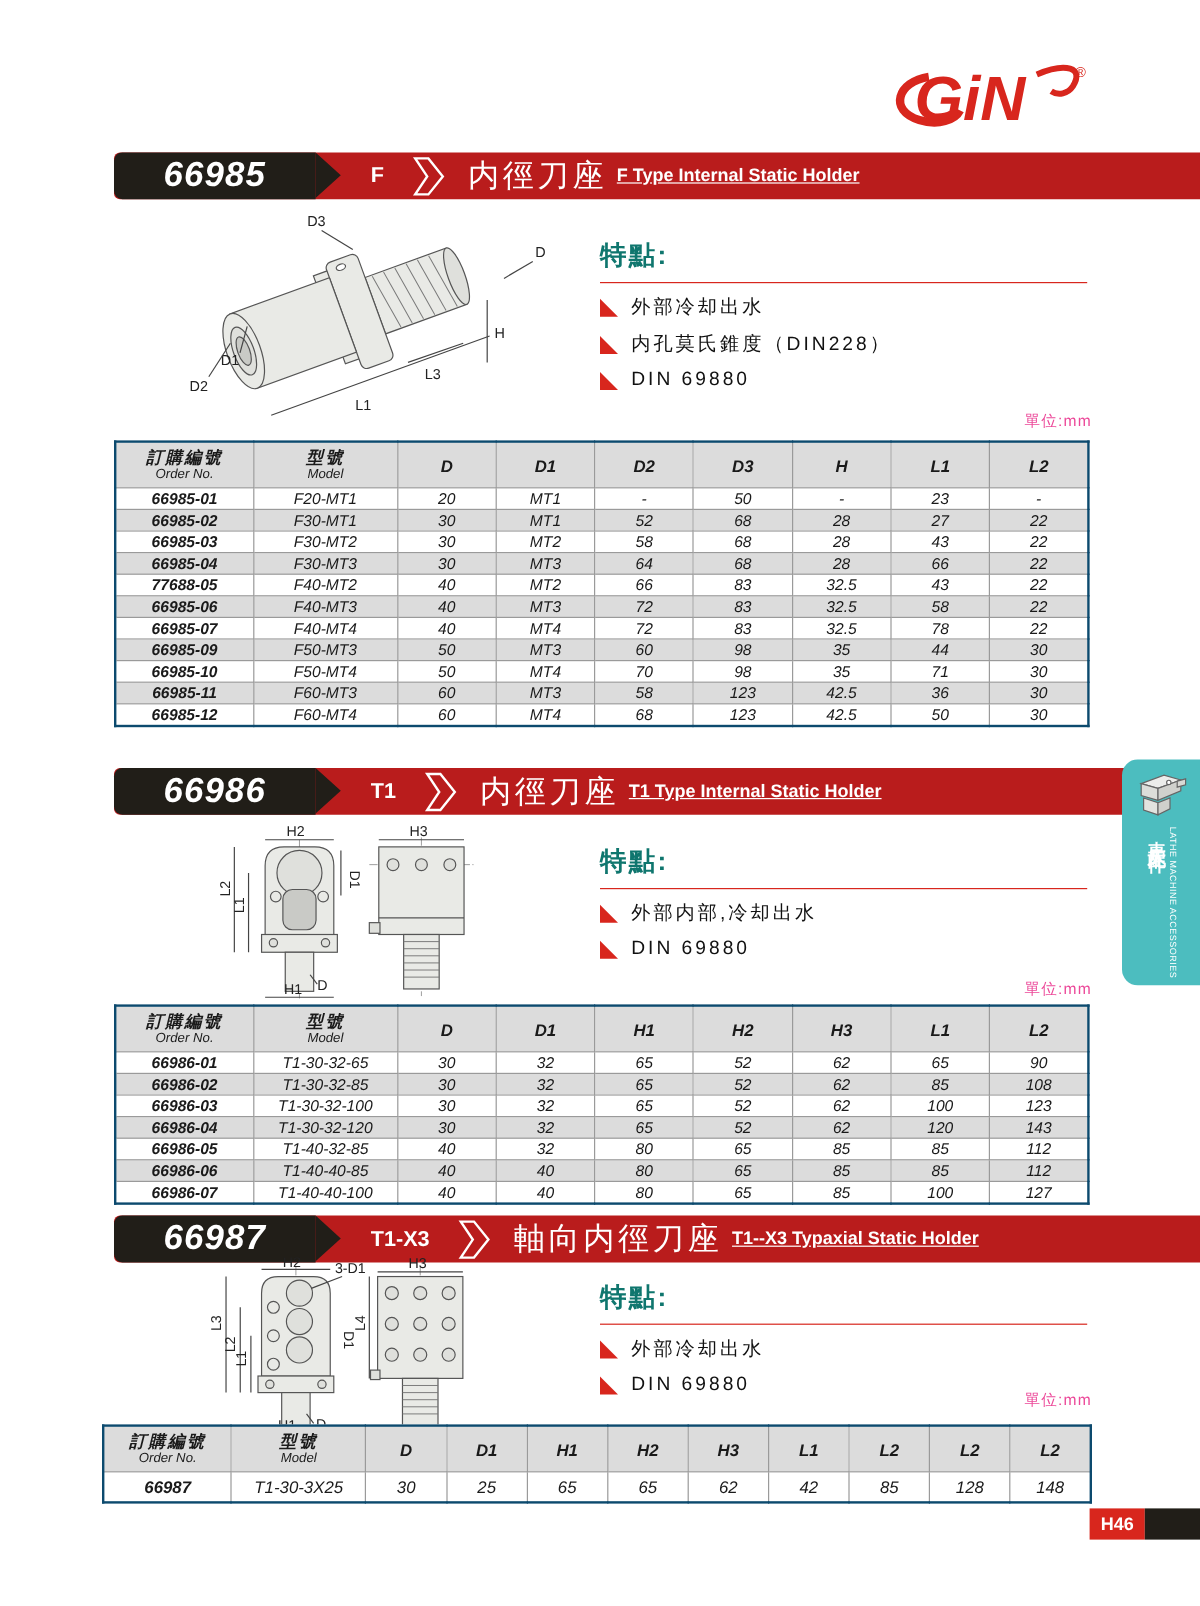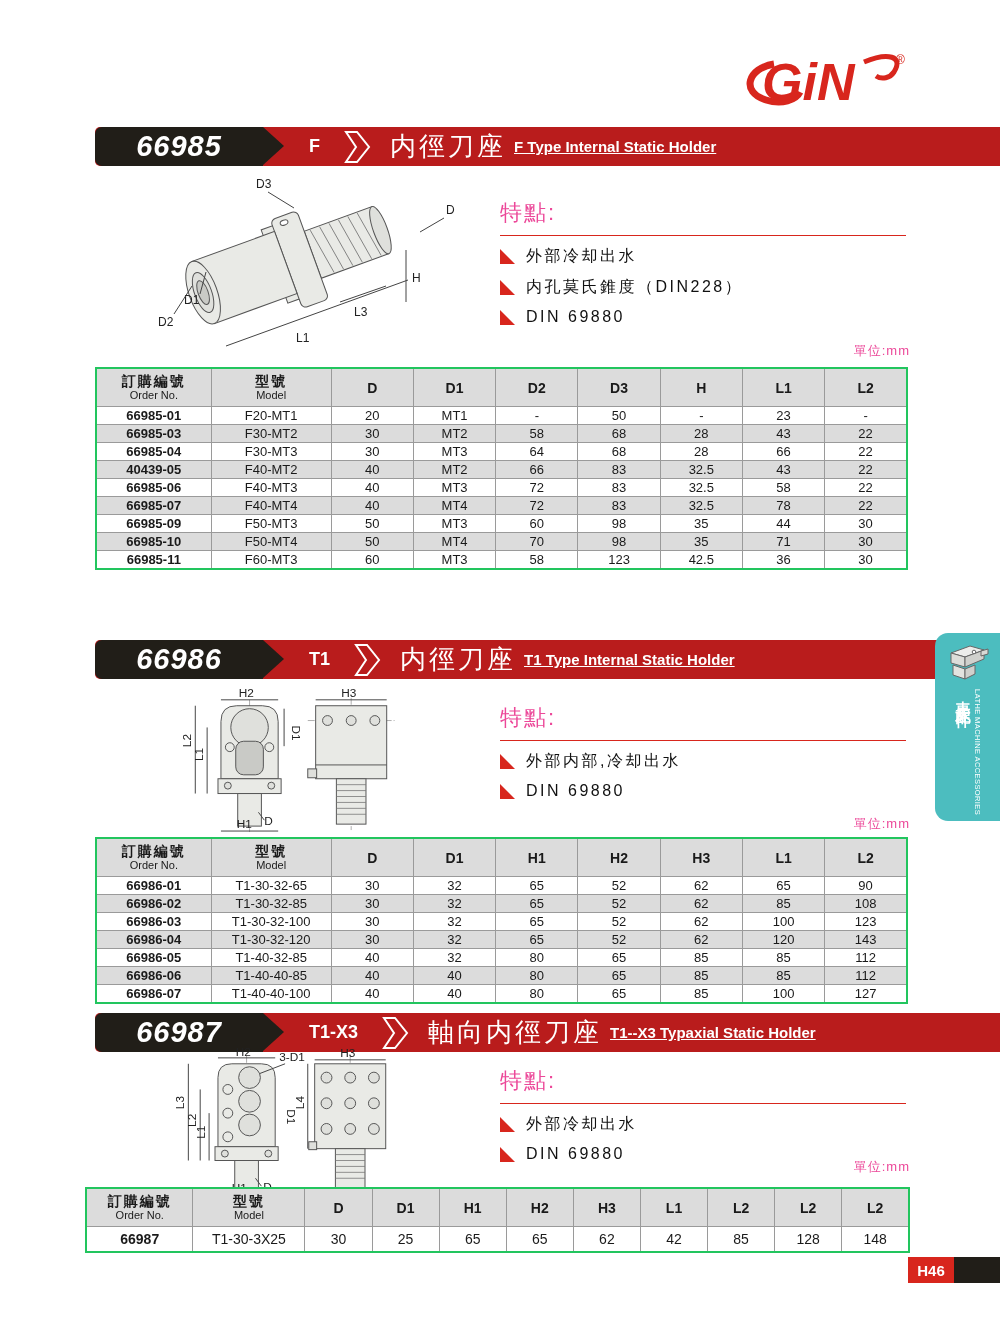--- a/index.html
+++ b/index.html
@@ -18,32 +18,32 @@
              border-top:19.5px solid transparent; border-bottom:19.5px solid transparent;
              border-left:21px solid #211e18; }
   .b-num { color:#fff; font-size:29px; font-weight:bold; font-style:italic; letter-spacing:1px; }
   .b-code { margin-left:46px; color:#fff; font-weight:bold; font-size:18px; white-space:nowrap; }
   .b-chev { margin-left:22px; display:flex; align-items:center; }
   .b-zh { font-size:26px; color:#fff; margin-left:18px; letter-spacing:3px; white-space:nowrap; }
   .b-en { font-size:15px; font-weight:bold; color:#fff; margin-left:8px; white-space:nowrap;text-decoration:underline; }
 
   
   .features { position:absolute; left:500px; width:406px; }
-  .f-title { color:#ec4899; font-size:22px; font-weight:normal; letter-spacing:2px;
+  .f-title { color:#0f766e; font-size:22px; font-weight:bold; letter-spacing:2px;
              border-bottom:1px solid #d8261d; padding-bottom:7px; }
   .feat { display:flex; align-items:center; gap:11px; font-size:16px; margin:10px 0;
           letter-spacing:2.5px; color:#111; }
   .tri { width:0; height:0; border-bottom:15px solid #d8261d; border-right:15px solid transparent; }
 
   
   .unit { position:absolute; right:90px; font-size:13px; color:#ec4899; letter-spacing:1px; }
 
   
   table.spec { position:absolute; border-collapse:collapse; table-layout:fixed; background:#fff;
-               border:2px solid #22c55e; }
+               border:2px solid #0c4a6e;font-style:italic; }
   .spec th, .spec td { border:1px solid #9a9a9a; text-align:center; padding:0; overflow:hidden; }
   .spec thead th { background:#dcdcdc; height:37px; font-size:14px; font-weight:bold; }
   .spec thead th .zh { font-size:14px; font-weight:bold; letter-spacing:2px; line-height:16px; }
   .spec thead th .en { font-size:11px; font-weight:normal; line-height:13px; }
   .spec tbody td { height:17px; line-height:17px; font-size:13px; }
   .spec tbody tr:nth-child(even) td { background:#dcdcdc; }
   .spec tbody td.ord { font-weight:bold; }
   #table3 tbody td { height:24px; line-height:24px; font-size:14px; }
 
   
@@ -187,20 +187,31 @@
           <td>F20-MT1</td>
           <td>20</td>
           <td>MT1</td>
           <td>-</td>
           <td>50</td>
           <td>-</td>
           <td>23</td>
           <td>-</td>
         </tr>
         <tr>
+          <td class="ord">66985-02</td>
+          <td>F30-MT1</td>
+          <td>30</td>
+          <td>MT1</td>
+          <td>52</td>
+          <td>68</td>
+          <td>28</td>
+          <td>27</td>
+          <td>22</td>
+        </tr>
+        <tr>
           <td class="ord">66985-03</td>
           <td>F30-MT2</td>
           <td>30</td>
           <td>MT2</td>
           <td>58</td>
           <td>68</td>
           <td>28</td>
           <td>43</td>
           <td>22</td>
         </tr>
@@ -209,21 +220,21 @@
           <td>F30-MT3</td>
           <td>30</td>
           <td>MT3</td>
           <td>64</td>
           <td>68</td>
           <td>28</td>
           <td>66</td>
           <td>22</td>
         </tr>
         <tr>
-          <td class="ord">40439-05</td>
+          <td class="ord">77688-05</td>
           <td>F40-MT2</td>
           <td>40</td>
           <td>MT2</td>
           <td>66</td>
           <td>83</td>
           <td>32.5</td>
           <td>43</td>
           <td>22</td>
         </tr>
         <tr>
@@ -272,20 +283,31 @@
         </tr>
         <tr>
           <td class="ord">66985-11</td>
           <td>F60-MT3</td>
           <td>60</td>
           <td>MT3</td>
           <td>58</td>
           <td>123</td>
           <td>42.5</td>
           <td>36</td>
+          <td>30</td>
+        </tr>
+        <tr>
+          <td class="ord">66985-12</td>
+          <td>F60-MT4</td>
+          <td>60</td>
+          <td>MT4</td>
+          <td>68</td>
+          <td>123</td>
+          <td>42.5</td>
+          <td>50</td>
           <td>30</td>
         </tr>
       </tbody>
     </table>
 
   <div class="banner" style="top:640px">
     <div class="b-black">
       <span class="b-num">66986</span>
     </div>
     <span class="b-code">T1</span>

